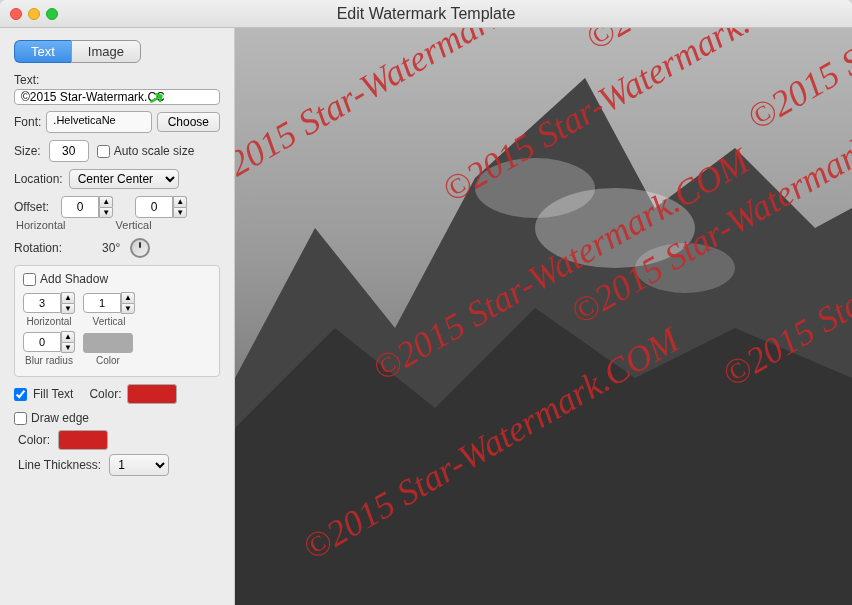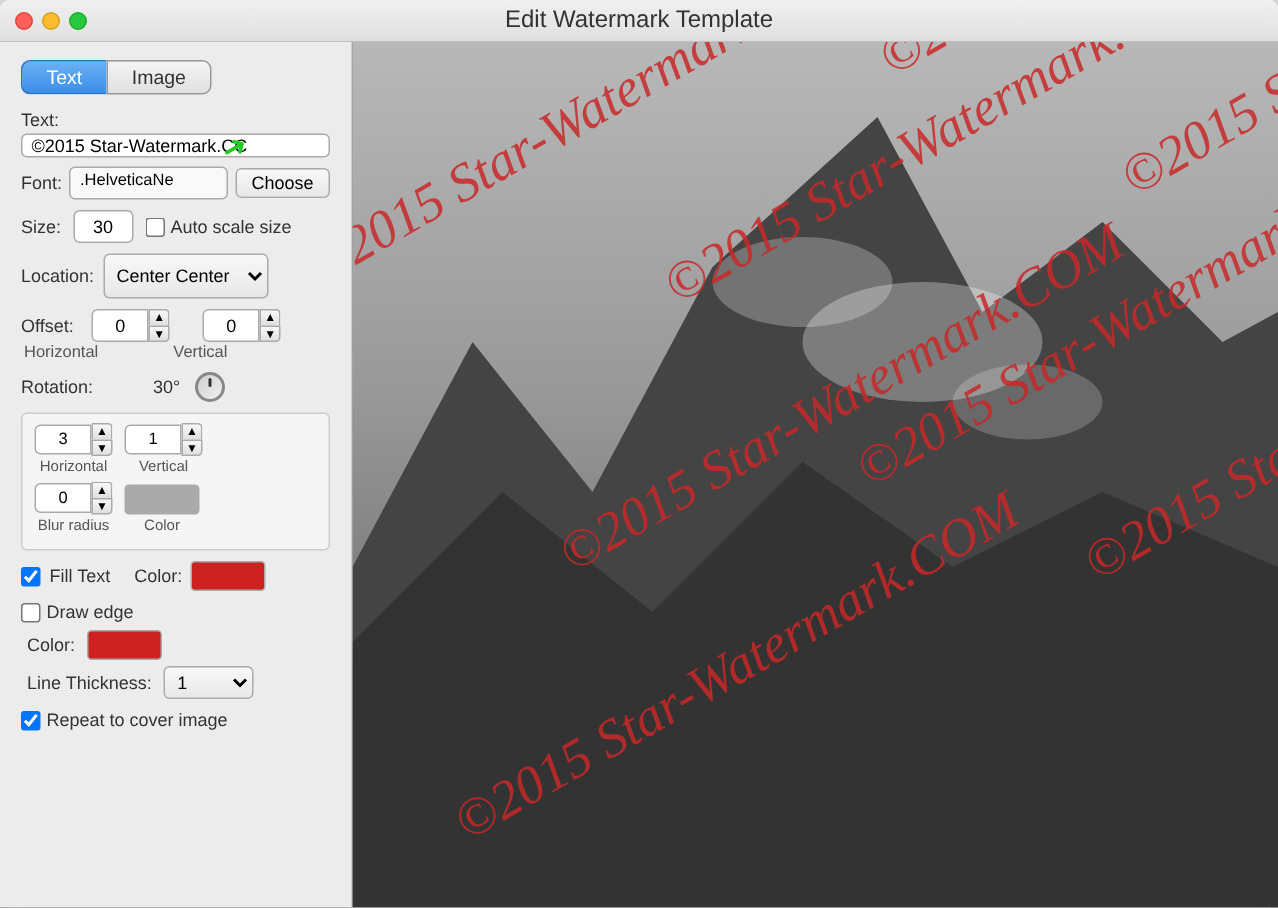--- a/index.html
+++ b/index.html
@@ -159,21 +159,21 @@
       cursor: pointer;
     }
     
     .location-row {
       display: flex;
       align-items: center;
       gap: 6px;
       margin-bottom: 7px;
     }
     .select-box {
-      height: 30px;
+      height: 20px;
       border: 1px solid #aaa;
       border-radius: 4px;
       padding: 0 4px;
       font-size: 12px;
       background: linear-gradient(to bottom, #f8f8f8, #e8e8e8);
       cursor: pointer;
       min-width: 110px;
     }
     
     .offset-section {
@@ -481,20 +481,24 @@
       </div>
 
       <div class="rotation-row">
         <span class="form-label">Rotation:</span>
         <span class="form-label" style="margin-left:30px;">30°</span>
         <div class="rotation-dial"></div>
       </div>
 
 
       <div class="shadow-section">
+        <div class="shadow-header">
+          <input type="checkbox" style="">
+          <span class="form-label">Add Shadow</span>
+        </div>
         <div class="shadow-inputs">
           <div class="shadow-col">
             <div class="shadow-input-row">
               <input class="shadow-input" type="text" value="3" style="">
               <div class="stepper">
                 <div class="step-btn">▲</div>
                 <div class="step-btn">▼</div>
               </div>
             </div>
             <span class="shadow-label">Horizontal</span>
@@ -547,24 +551,20 @@
         <div class="edge-row">
           <span class="form-label">Line Thickness:</span>
           <select class="thickness-select">
             <option>1</option>
             <option>2</option>
             <option>3</option>
           </select>
         </div>
       </div>
 
-      <div class="repeat-row">
-        <input type="checkbox" checked="" style="">
-        <span class="form-label">Repeat to cover image</span>
-      </div>
     </div>
 
     <div class="right-panel">
       <div class="watermark-preview">
 
         <svg viewBox="0 0 617 577" xmlns="http://www.w3.org/2000/svg">
           <defs>
             <linearGradient id="skyGrad" x1="0" y1="0" x2="0" y2="1">
               <stop offset="0%" stop-color="#b8b8b8"></stop>
               <stop offset="40%" stop-color="#999"></stop>

